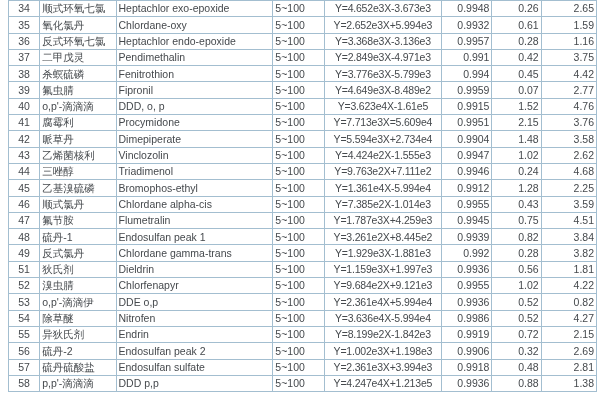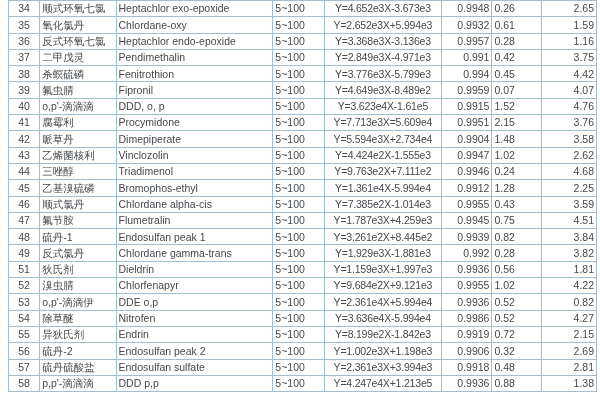--- a/index.html
+++ b/index.html
@@ -33,21 +33,21 @@
     white-space: nowrap;
     overflow: hidden;
     background: #ffffff;
   }
   td.c-num  { width: 26px;  text-align: center; border-radius: 8px; }
   td.c-cn   { width: 71px;  text-align: left; padding-left: 6px; }
   td.c-en   { width: 151px; text-align: left; padding-left: 5px; }
   td.c-rng  { width: 46px;  text-align: left; padding-left: 5px; margin-left: 8px; }
   td.c-eq   { width: 112px; text-align: center; letter-spacing: -0.2px; }
   td.c-r2   { width: 45px;  text-align: right; }
-  td.c-v1   { width: 44px;  text-align: left; }
+  td.c-v1   { width: 44px;  text-align: right; }
   td.c-v2   { width: 50px;  text-align: right; }
 </style>
 </head>
 <body>
 
 <div class="page">
   <table class="cal-table">
     <tbody id="table-body">
         <tr>
           <td class="c-num">34</td>
@@ -100,21 +100,21 @@
           <td class="c-v2">4.42</td>
         </tr>
         <tr>
           <td class="c-num">39</td>
           <td class="c-cn">氟虫腈</td>
           <td class="c-en">Fipronil</td>
           <td class="c-rng">5~100</td>
           <td class="c-eq">Y=4.649e3X-8.489e2</td>
           <td class="c-r2">0.9959</td>
           <td class="c-v1">0.07</td>
-          <td class="c-v2">4.07</td>
+          <td class="c-v2">2.77</td>
         </tr>
         <tr>
           <td class="c-num">40</td>
           <td class="c-cn">o,p'-滴滴滴</td>
           <td class="c-en">DDD, o, p</td>
           <td class="c-rng">5~100</td>
           <td class="c-eq">Y=3.623e4X-1.61e5</td>
           <td class="c-r2">0.9915</td>
           <td class="c-v1">1.52</td>
           <td class="c-v2">4.76</td>

